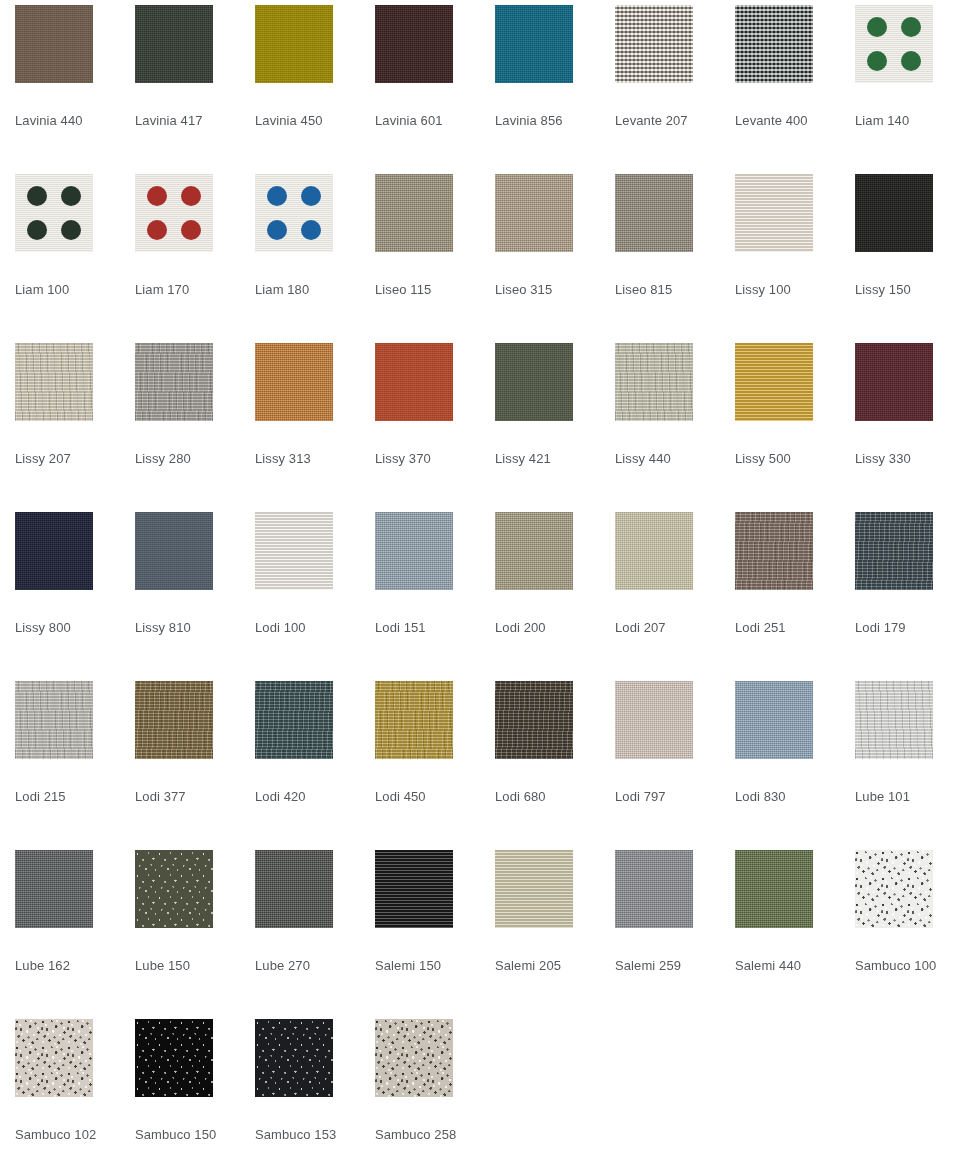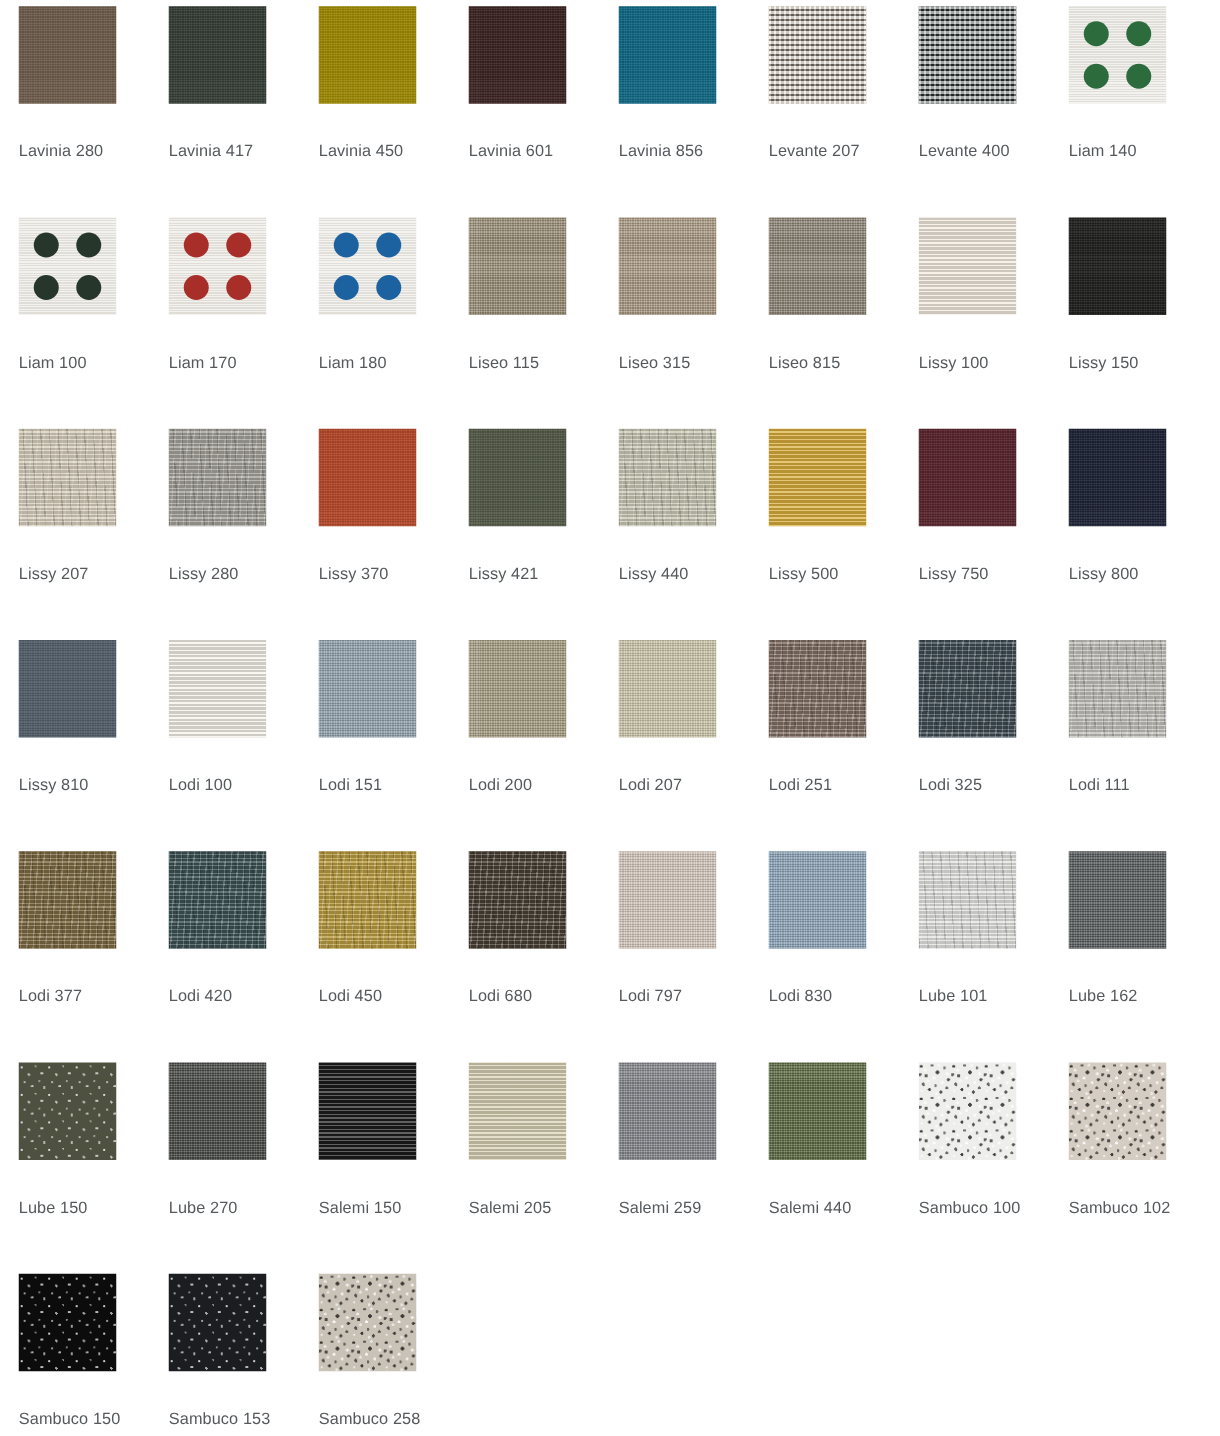--- a/index.html
+++ b/index.html
@@ -164,21 +164,21 @@
   .dot.tr { left: 46px; top: 12px; }
   .dot.bl { left: 12px; top: 46px; }
   .dot.br { left: 46px; top: 46px; }
 </style>
 </head>
 <body>
 
 <div id="swatch-grid">
     <div class="swatch-cell">
       <div class="swatch-chip tex-smooth" style="background-color: rgb(107, 89, 73);"></div>
-      <div class="swatch-label">Lavinia 280</div>
+      <div class="swatch-label">Lavinia 440</div>
     </div>
     <div class="swatch-cell">
       <div class="swatch-chip tex-smooth" style="background-color: rgb(50, 58, 50);"></div>
       <div class="swatch-label">Lavinia 417</div>
     </div>
     <div class="swatch-cell">
       <div class="swatch-chip tex-smooth" style="background-color: rgb(153, 133, 0);"></div>
       <div class="swatch-label">Lavinia 450</div>
     </div>
     <div class="swatch-cell">
@@ -255,38 +255,42 @@
     </div>
     <div class="swatch-cell">
       <div class="swatch-chip tex-slub" style="background-color: rgb(216, 207, 189);"></div>
       <div class="swatch-label">Lissy 207</div>
     </div>
     <div class="swatch-cell">
       <div class="swatch-chip tex-slub" style="background-color: rgb(165, 162, 155);"></div>
       <div class="swatch-label">Lissy 280</div>
     </div>
     <div class="swatch-cell">
+      <div class="swatch-chip tex-weave" style="background-color: rgb(193, 118, 46);"></div>
+      <div class="swatch-label">Lissy 313</div>
+    </div>
+    <div class="swatch-cell">
       <div class="swatch-chip tex-smooth" style="background-color: rgb(176, 69, 38);"></div>
       <div class="swatch-label">Lissy 370</div>
     </div>
     <div class="swatch-cell">
       <div class="swatch-chip tex-smooth" style="background-color: rgb(79, 85, 67);"></div>
       <div class="swatch-label">Lissy 421</div>
     </div>
     <div class="swatch-cell">
       <div class="swatch-chip tex-slub" style="background-color: rgb(203, 201, 182);"></div>
       <div class="swatch-label">Lissy 440</div>
     </div>
     <div class="swatch-cell">
       <div class="swatch-chip tex-rib" style="background-color: rgb(217, 174, 60);"></div>
       <div class="swatch-label">Lissy 500</div>
     </div>
     <div class="swatch-cell">
       <div class="swatch-chip tex-smooth" style="background-color: rgb(84, 33, 42);"></div>
-      <div class="swatch-label">Lissy 750</div>
+      <div class="swatch-label">Lissy 330</div>
     </div>
     <div class="swatch-cell">
       <div class="swatch-chip tex-smooth" style="background-color: rgb(27, 32, 51);"></div>
       <div class="swatch-label">Lissy 800</div>
     </div>
     <div class="swatch-cell">
       <div class="swatch-chip tex-smooth" style="background-color: rgb(78, 90, 102);"></div>
       <div class="swatch-label">Lissy 810</div>
     </div>
     <div class="swatch-cell">
@@ -304,25 +308,25 @@
     <div class="swatch-cell">
       <div class="swatch-chip tex-weave" style="background-color: rgb(203, 197, 168);"></div>
       <div class="swatch-label">Lodi 207</div>
     </div>
     <div class="swatch-cell">
       <div class="swatch-chip tex-slub" style="background-color: rgb(128, 110, 99);"></div>
       <div class="swatch-label">Lodi 251</div>
     </div>
     <div class="swatch-cell">
       <div class="swatch-chip tex-slub" style="background-color: rgb(62, 75, 83);"></div>
-      <div class="swatch-label">Lodi 325</div>
+      <div class="swatch-label">Lodi 179</div>
     </div>
     <div class="swatch-cell">
       <div class="swatch-chip tex-slub" style="background-color: rgb(195, 193, 187);"></div>
-      <div class="swatch-label">Lodi 111</div>
+      <div class="swatch-label">Lodi 215</div>
     </div>
     <div class="swatch-cell">
       <div class="swatch-chip tex-slub" style="background-color: rgb(125, 106, 66);"></div>
       <div class="swatch-label">Lodi 377</div>
     </div>
     <div class="swatch-cell">
       <div class="swatch-chip tex-slub" style="background-color: rgb(60, 82, 84);"></div>
       <div class="swatch-label">Lodi 420</div>
     </div>
     <div class="swatch-cell">

